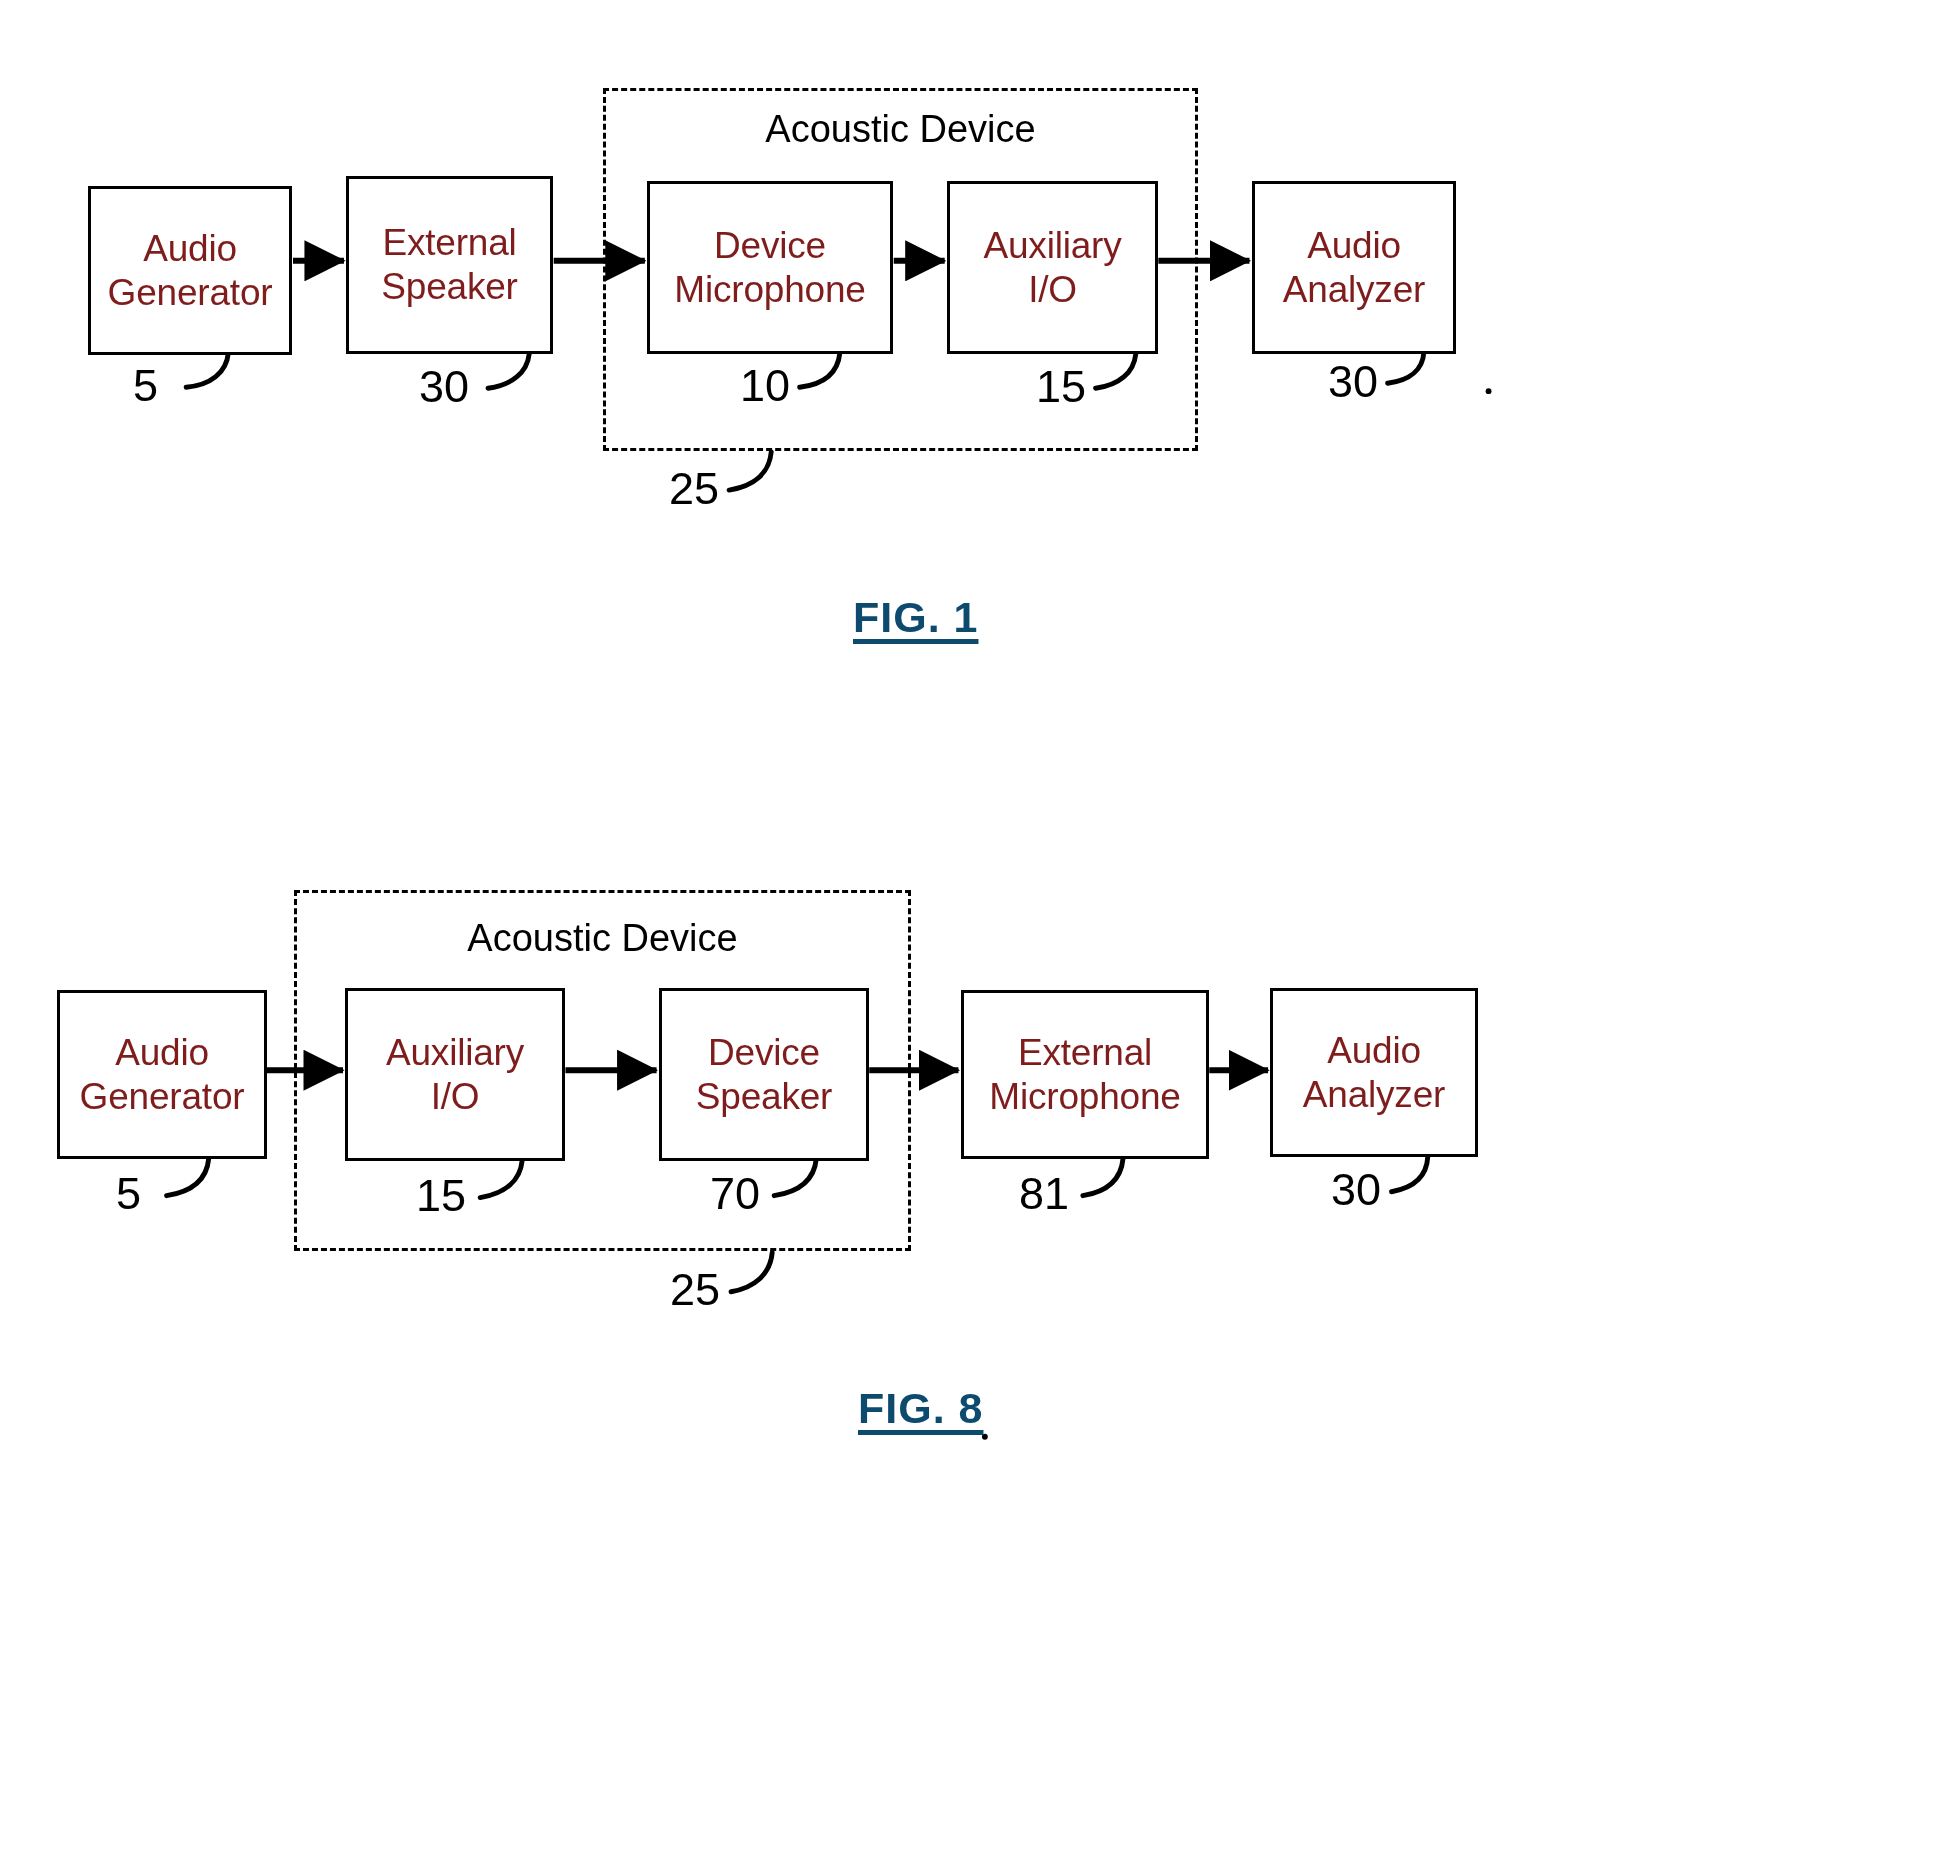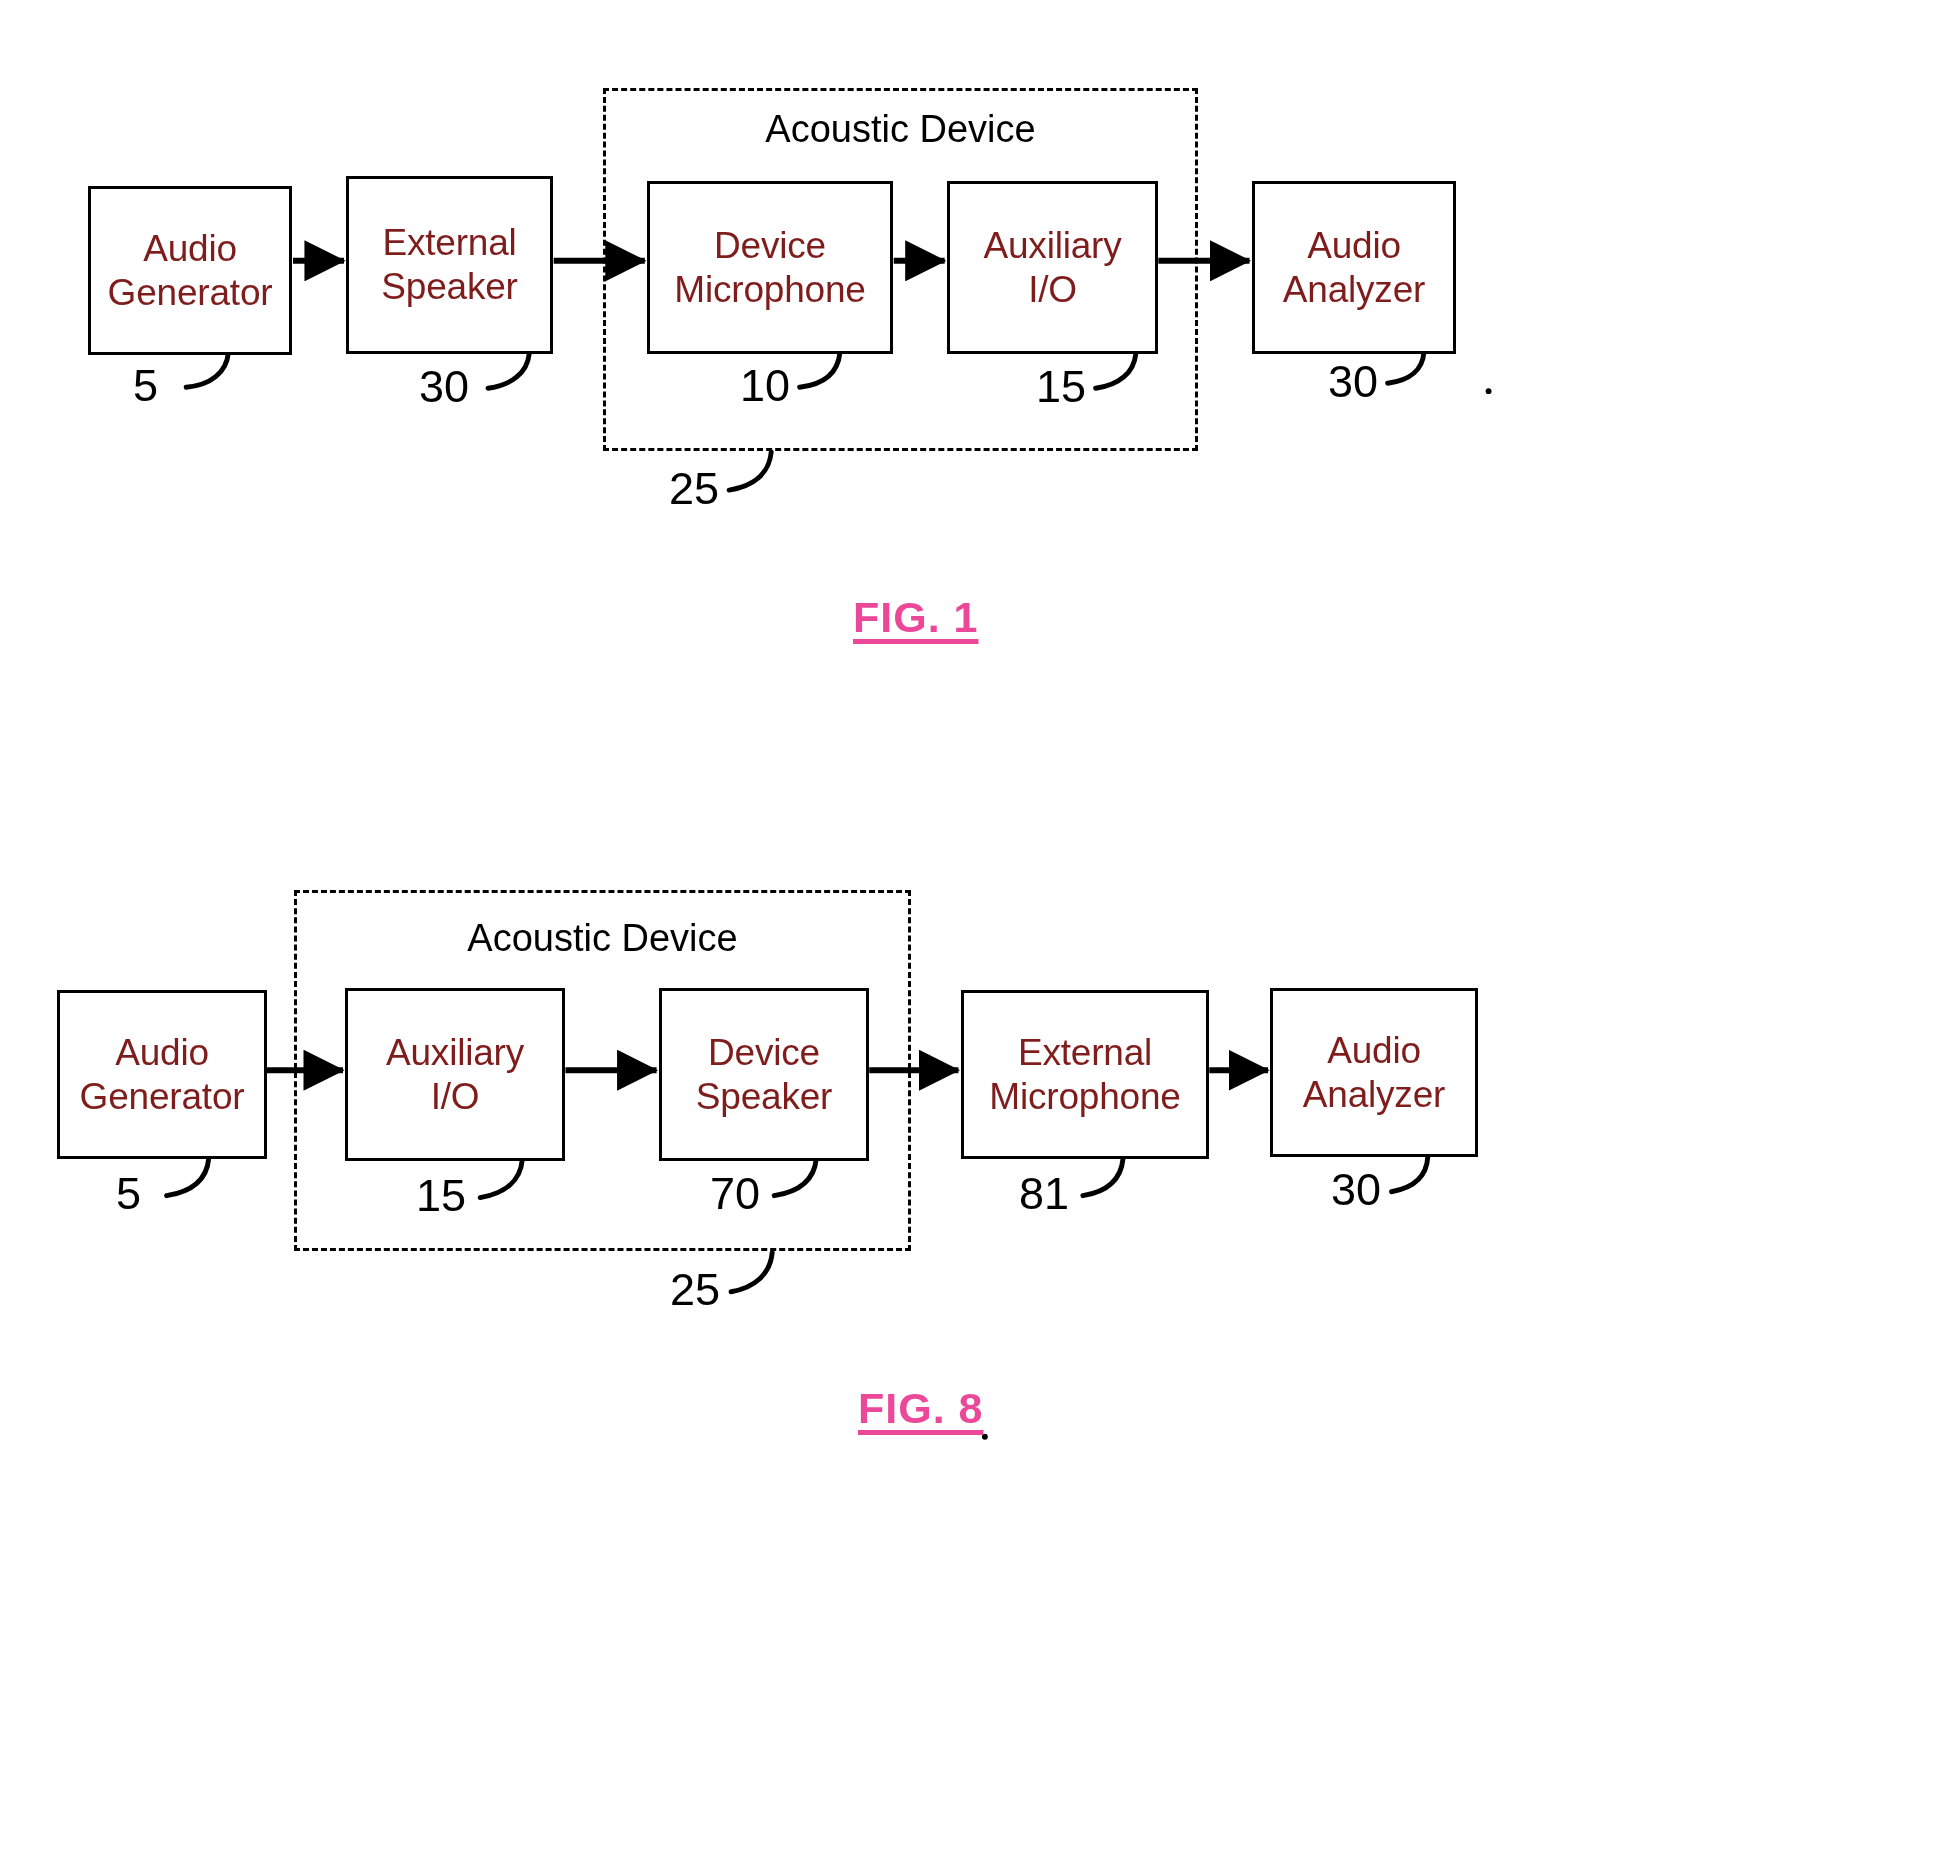--- a/index.html
+++ b/index.html
@@ -62,21 +62,21 @@
     position: absolute;
     font-size: 45px;
     color: #000;
     white-space: nowrap;
     letter-spacing: 0px;
   }
   .fig-caption {
     position: absolute;
     font-size: 43px;
     font-weight: bold;
-    color: #ec4899;
+    color: #0c4a6e;
     white-space: nowrap;
     text-decoration: underline;
     text-underline-offset: 6.9px;
     text-decoration-thickness: 4.9px;
     letter-spacing: 1px;
   }
 </style>
 </head>
 <body>
 

